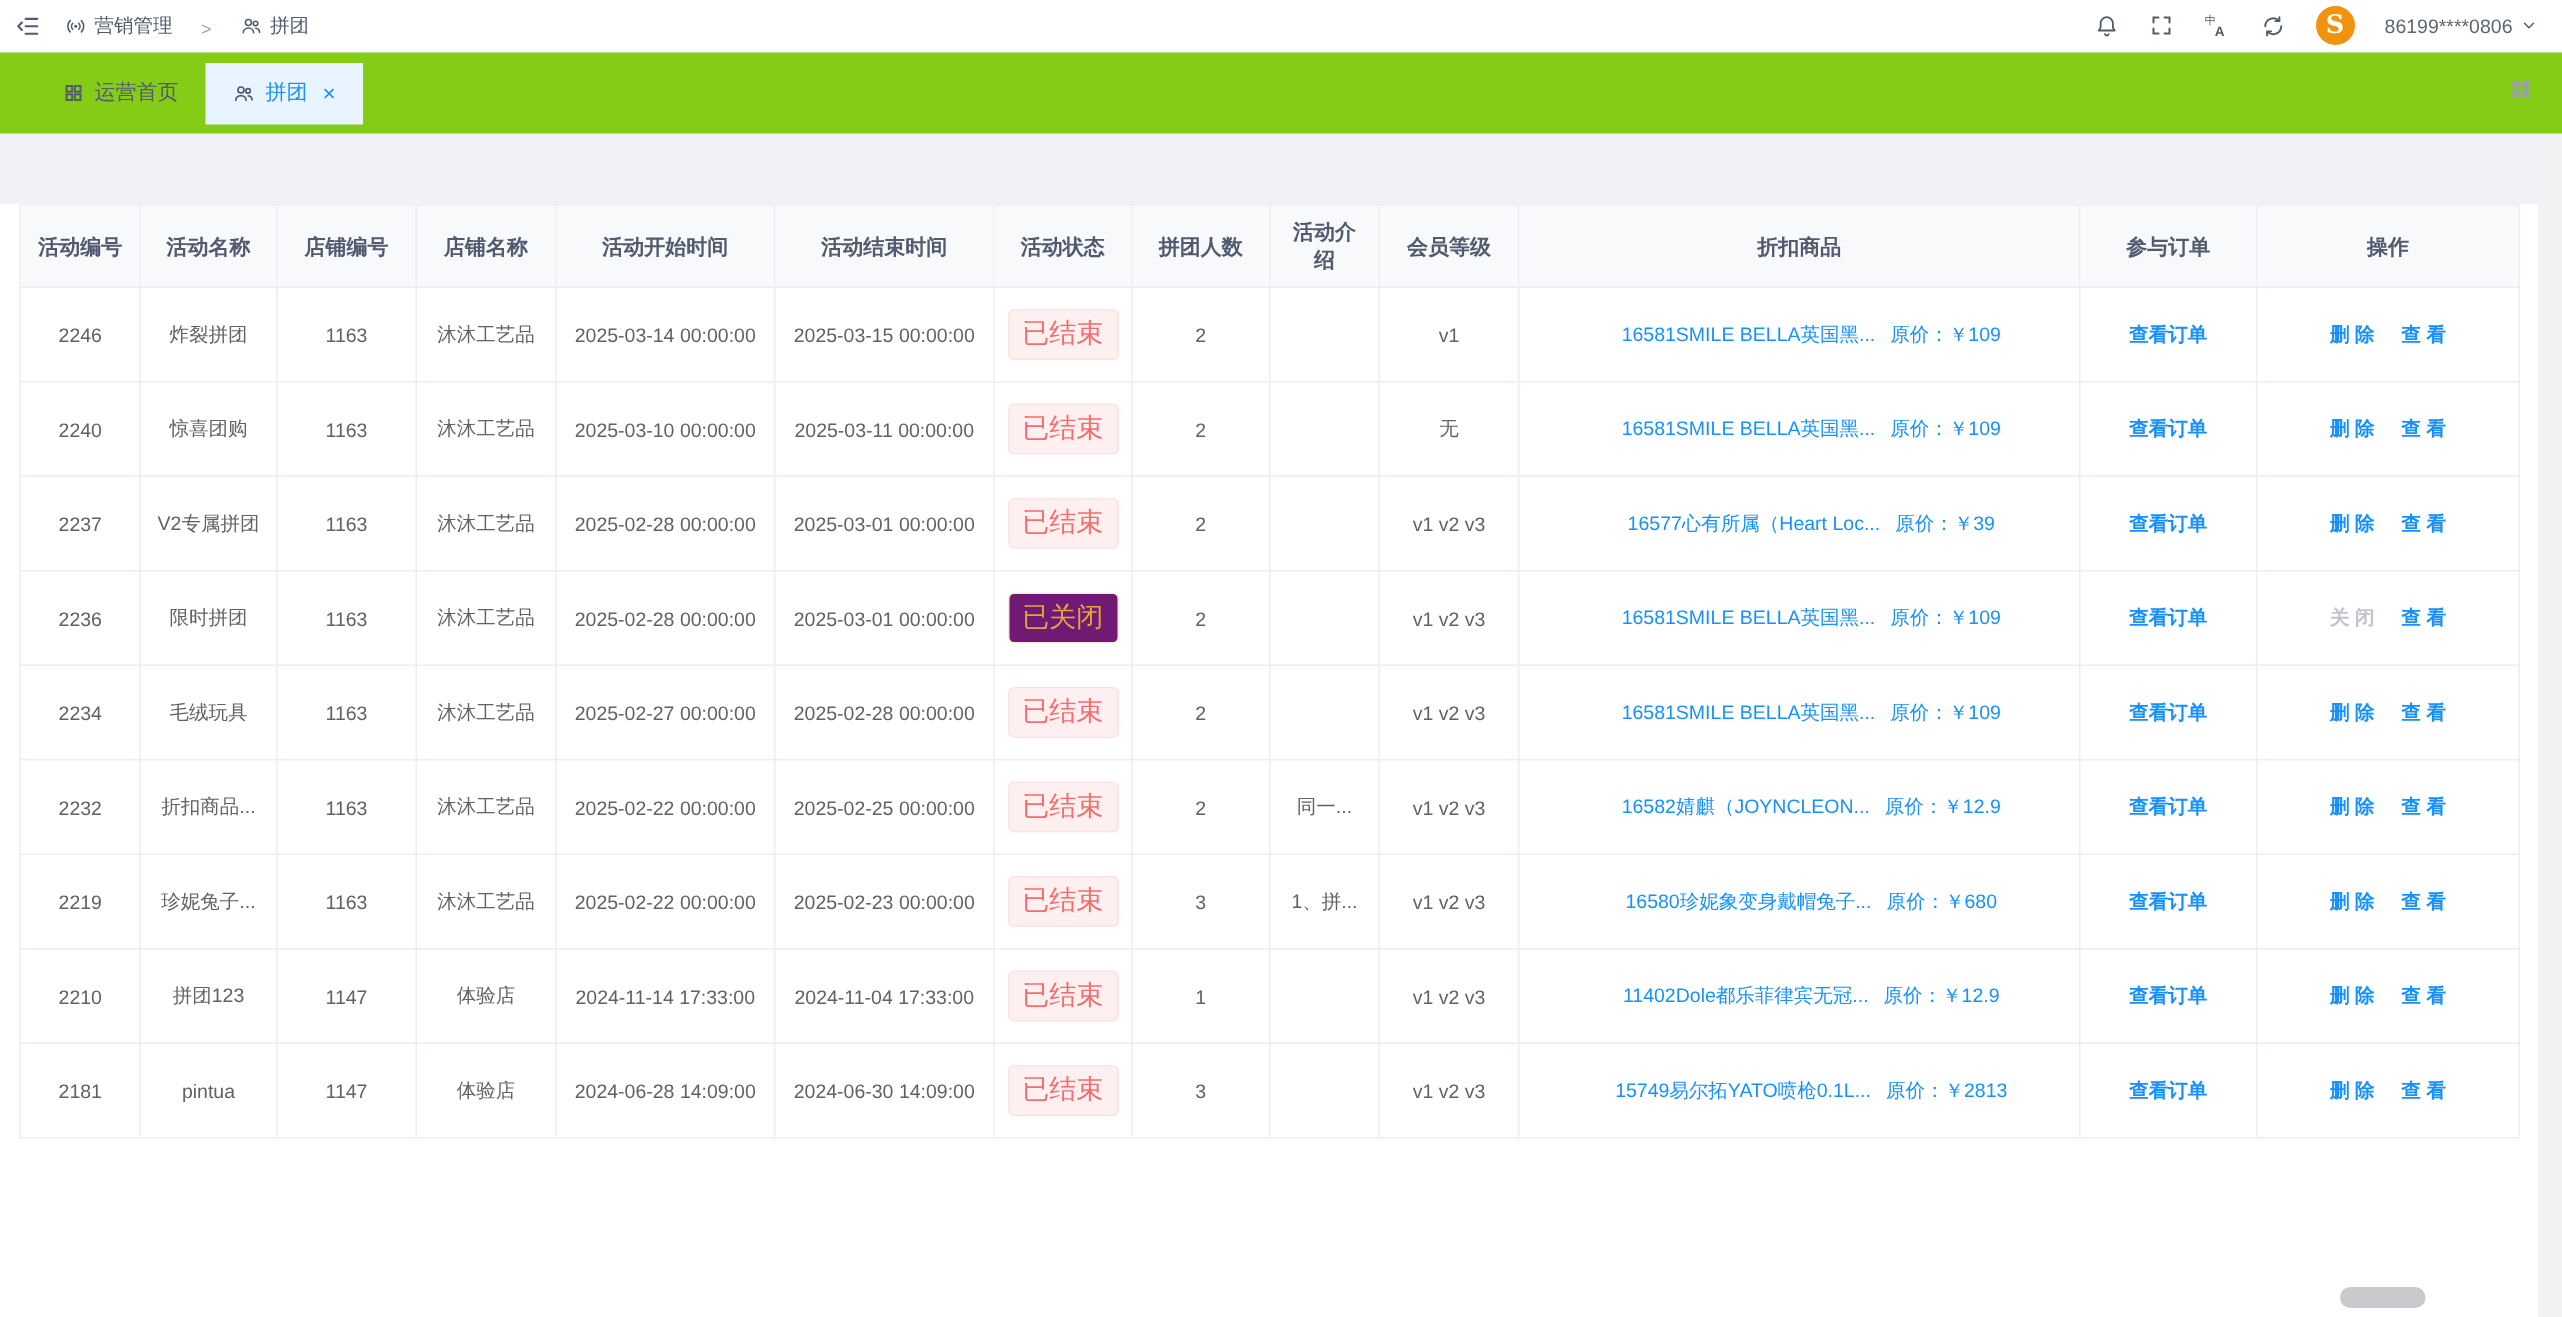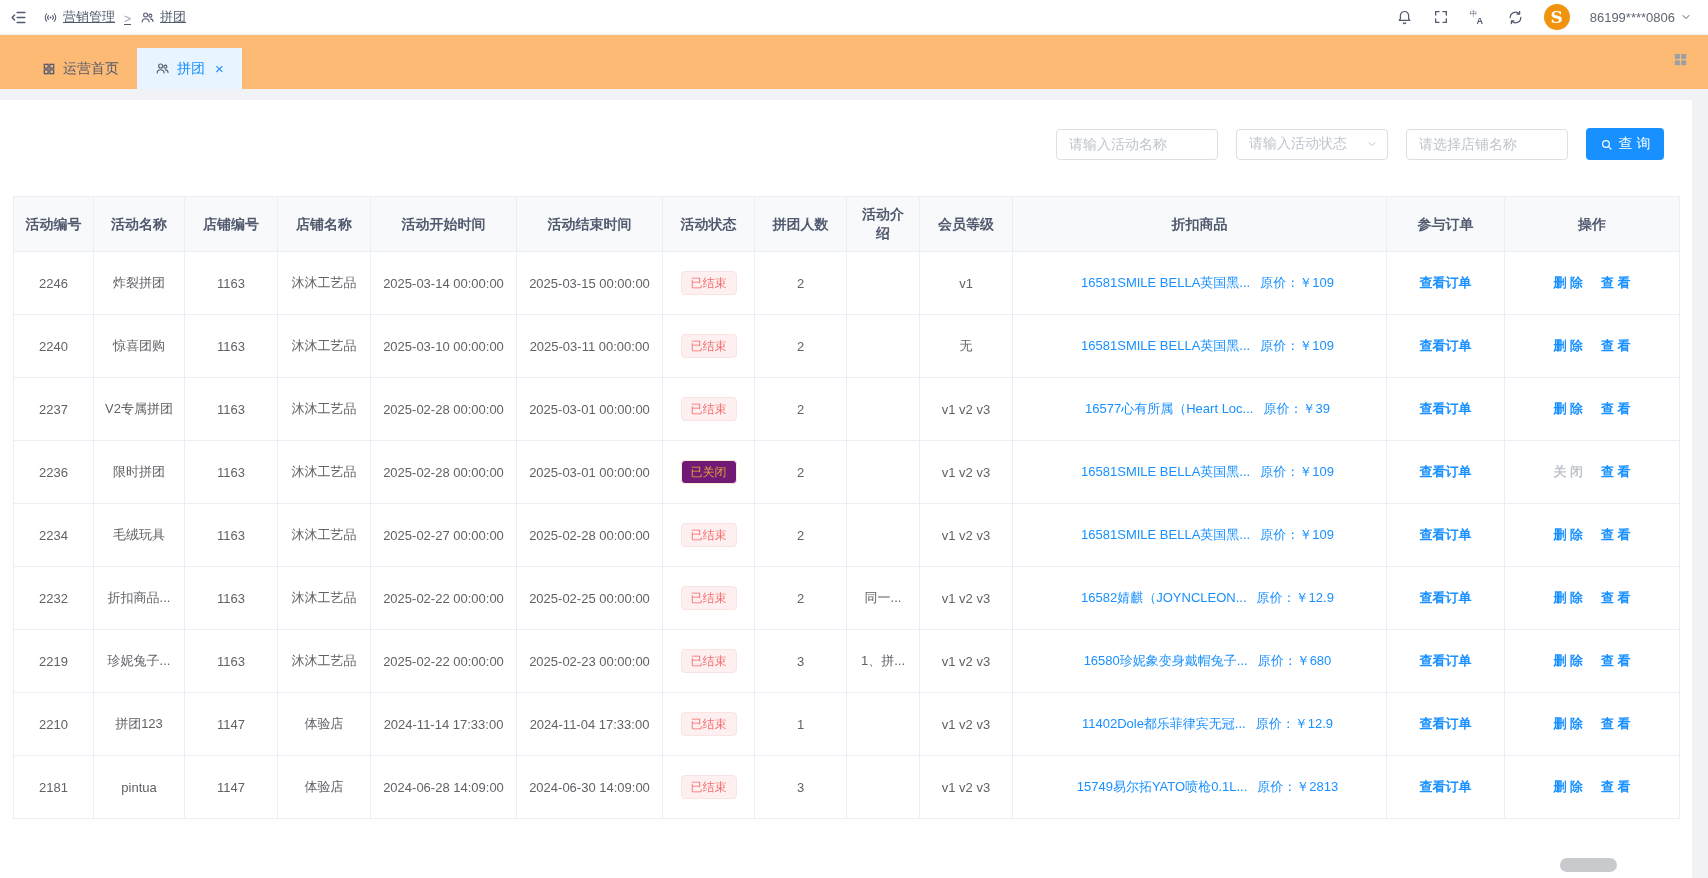--- a/index.html
+++ b/index.html
@@ -6,30 +6,30 @@
   html,body { width:1708px; height:878px; overflow:hidden; }
   body {
     font-family:"Liberation Sans","DejaVu Sans",sans-serif;
     background:#f0f2f5; color:#515a6e; position:relative;
   }
   
   .navbar{ height:35px; background:#fff; border-bottom:1px solid #f0f0f0;
     display:flex; align-items:center; justify-content:space-between; padding:0 16px 0 10px;}
   .nav-left{display:flex;align-items:center;gap:16px;}
   .icon-btn{display:inline-flex;align-items:center;color:#515a6e;cursor:pointer;}
-  .breadcrumb{display:flex;align-items:flex-end;gap:9px;font-size:13px;color:#515a6e;text-decoration:underline;}
+  .breadcrumb{display:flex;align-items:flex-end;gap:19px;font-size:13px;color:#515a6e;}
   .crumb{display:inline-flex;align-items:center;gap:5px;}
   .bc-sep{color:#9aa3af;font-size:12px;}
   .nav-right{display:flex;align-items:center;gap:20px;}
   .logo{width:26px;height:26px;border-radius:50%;background:#f2930d;color:#fff;
     display:flex;align-items:center;justify-content:center;font-weight:bold;font-size:17px;
     font-family:"DejaVu Serif",serif;}
   .user-chip{display:flex;align-items:center;gap:5px;font-size:13px;color:#5f6672;cursor:pointer;}
   
-  .tabbar{height:55px;background:#fdba74;display:flex;align-items:flex-end;padding:0 20px 0 24px;
+  .tabbar{height:55px;background:#84cc16;display:flex;align-items:center;padding:0 20px 0 24px;
     border-bottom:1px solid #eef0f2;}
   .tab{height:41px;display:flex;align-items:center;gap:7px;padding:0 18px;font-size:14px;
     color:#515a6e;cursor:pointer;white-space:nowrap;}
   .tab.active{background:#e8f4ff;color:#1890ff;}
   .tab .close{margin-left:3px;font-size:15px;line-height:1;}
   .tab-spacer{flex:1;}
   .apps-btn{align-self:center;margin-bottom:6px;color:#9aa0a6;cursor:pointer;display:inline-flex;}
   .gap{height:10px;background:#f0f2f5;}
   
   .content{background:#fff;height:778px;position:relative;}
@@ -43,21 +43,21 @@
     font-size:14px;color:#bfc4cc;cursor:pointer;}
   .search-btn{width:78px;height:32px;background:#1890ff;color:#fff;border:none;border-radius:4px;
     font-size:14px;display:flex;align-items:center;justify-content:center;gap:6px;cursor:pointer;}
   
   .table-wrap{margin:36px 13px 0;}
   table{width:1666px;border-collapse:collapse;table-layout:fixed;}
   th{background:#f8f9fb;font-weight:bold;color:#515a6e;font-size:14px;height:55px;
     padding:0 10px;border:1px solid #ebeef5;text-align:center;line-height:1.35;}
   td{height:63px;border:1px solid #ebeef5;text-align:center;padding:0 8px;font-size:13px;
     color:#606266;overflow:hidden;white-space:nowrap;text-overflow:ellipsis;background:#fff;}
-  .badge{display:inline-block;padding:3px 9px;border-radius:4px;font-size:12px;line-height:1.4;}
+  .badge{display:inline-block;padding:3px 9px;border-radius:4px;font-size:18px;line-height:1.4;}
   .badge.ended{color:#f56c6c;background:#fef0f0;border:1px solid #fbe3e3;}
   .badge.closed{color:#e6a23c;background:#701a75;border:1px solid #f8ecd9;}
   .plink{color:#1890ff;cursor:pointer;text-decoration:none;}
   .ptitle{margin-right:10px;margin-left:16px;}
   .orders-link{color:#1890ff;font-weight:bold;cursor:pointer;}
   .op-link{color:#1890ff;font-weight:bold;cursor:pointer;margin:0 9px;}
   .op-link.disabled{color:#c0c4cc;}
   
   .right-strip{position:absolute;right:0;top:91px;width:16px;height:787px;background:#f1f2f4;}
   .scroll-thumb{position:absolute;left:1560px;top:858px;width:57px;height:14px;
@@ -166,41 +166,20 @@
         <rect x="13" y="3" width="8" height="8" rx="1"></rect>
         <rect x="3" y="13" width="8" height="8" rx="1"></rect>
         <rect x="13" y="13" width="8" height="8" rx="1"></rect>
       </svg>
   </span>
 </div>
 
 <div class="gap"></div>
 
 <main class="content">
-  <div class="filter-row">
-    <input class="f-input" type="text" placeholder="请输入活动名称" style="">
-    <div class="f-select">
-      <span>请输入活动状态</span>
-      <span class="icon-btn" style="color:#bfc4cc">
-        <svg width="12" height="12" viewBox="0 0 24 24" fill="none" stroke="currentColor" stroke-width="2" stroke-linecap="round">
-            <path d="M6 9l6 6 6-6"></path>
-          </svg>
-      </span>
-    </div>
-    <input class="f-input" type="text" placeholder="请选择店铺名称" style="">
-    <button class="search-btn">
-      <span class="icon-btn">
-        <svg width="13" height="13" viewBox="0 0 24 24" fill="none" stroke="#fff" stroke-width="2.2" stroke-linecap="round">
-            <circle cx="11" cy="11" r="6.2"></circle>
-            <path d="M15.8 15.8 20.5 20.5"></path>
-          </svg>
-      </span>
-      <span>查 询</span>
-    </button>
-  </div>
 
   <div class="table-wrap">
     <table>
       <colgroup>
         <col style="width:80px">
           <col style="width:91px">
           <col style="width:93px">
           <col style="width:93px">
         <col style="width:146px">
           <col style="width:146px">

